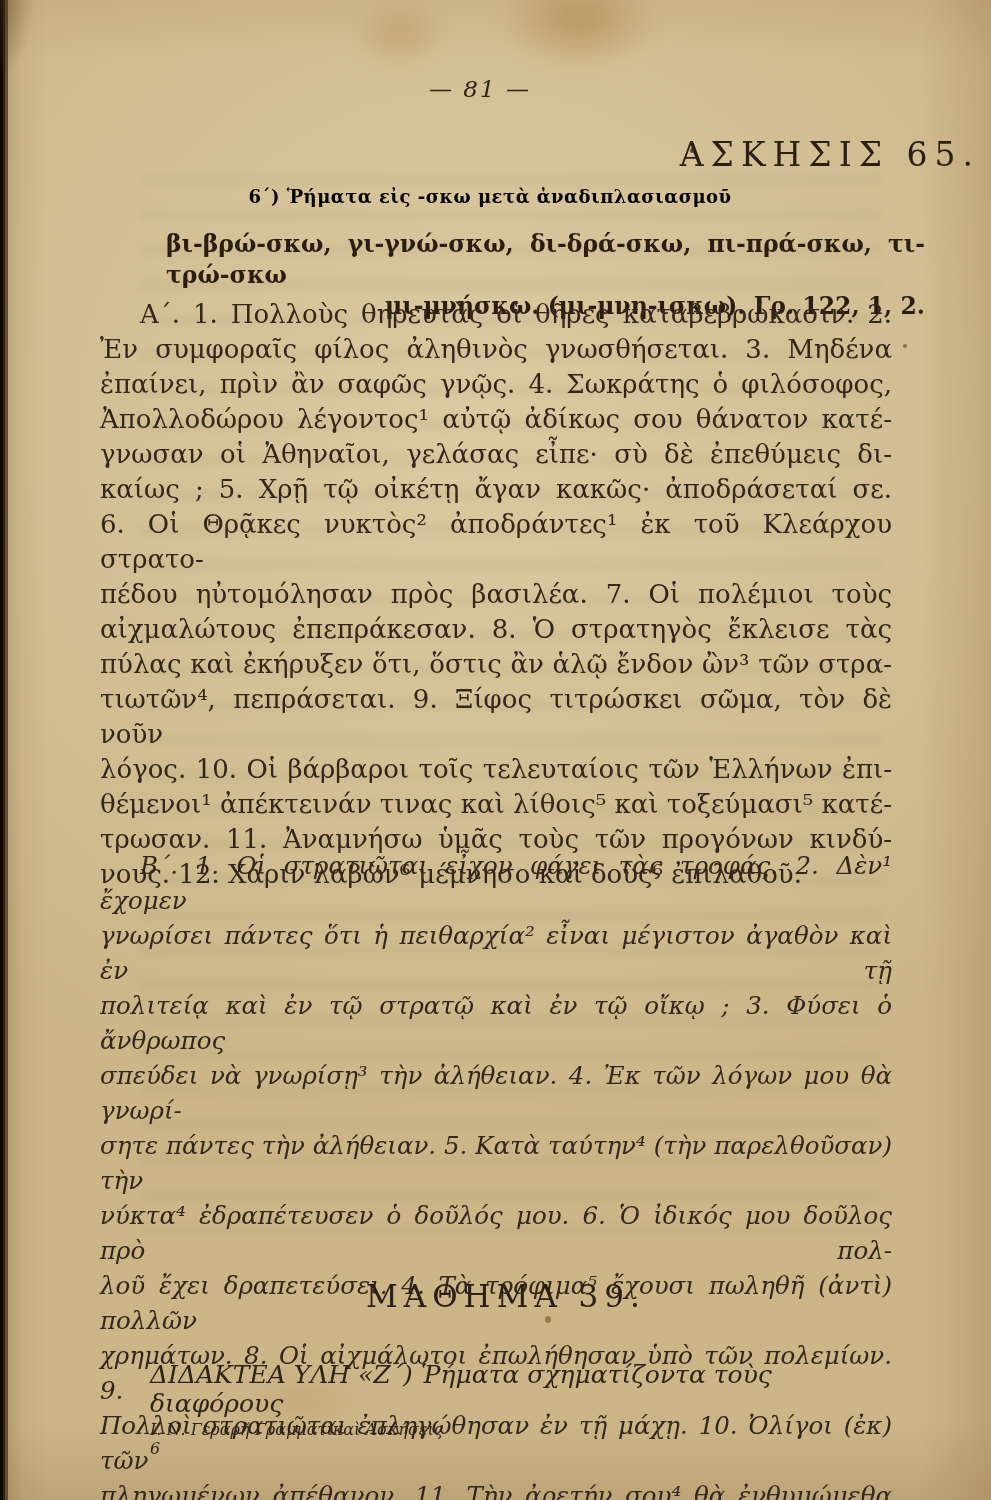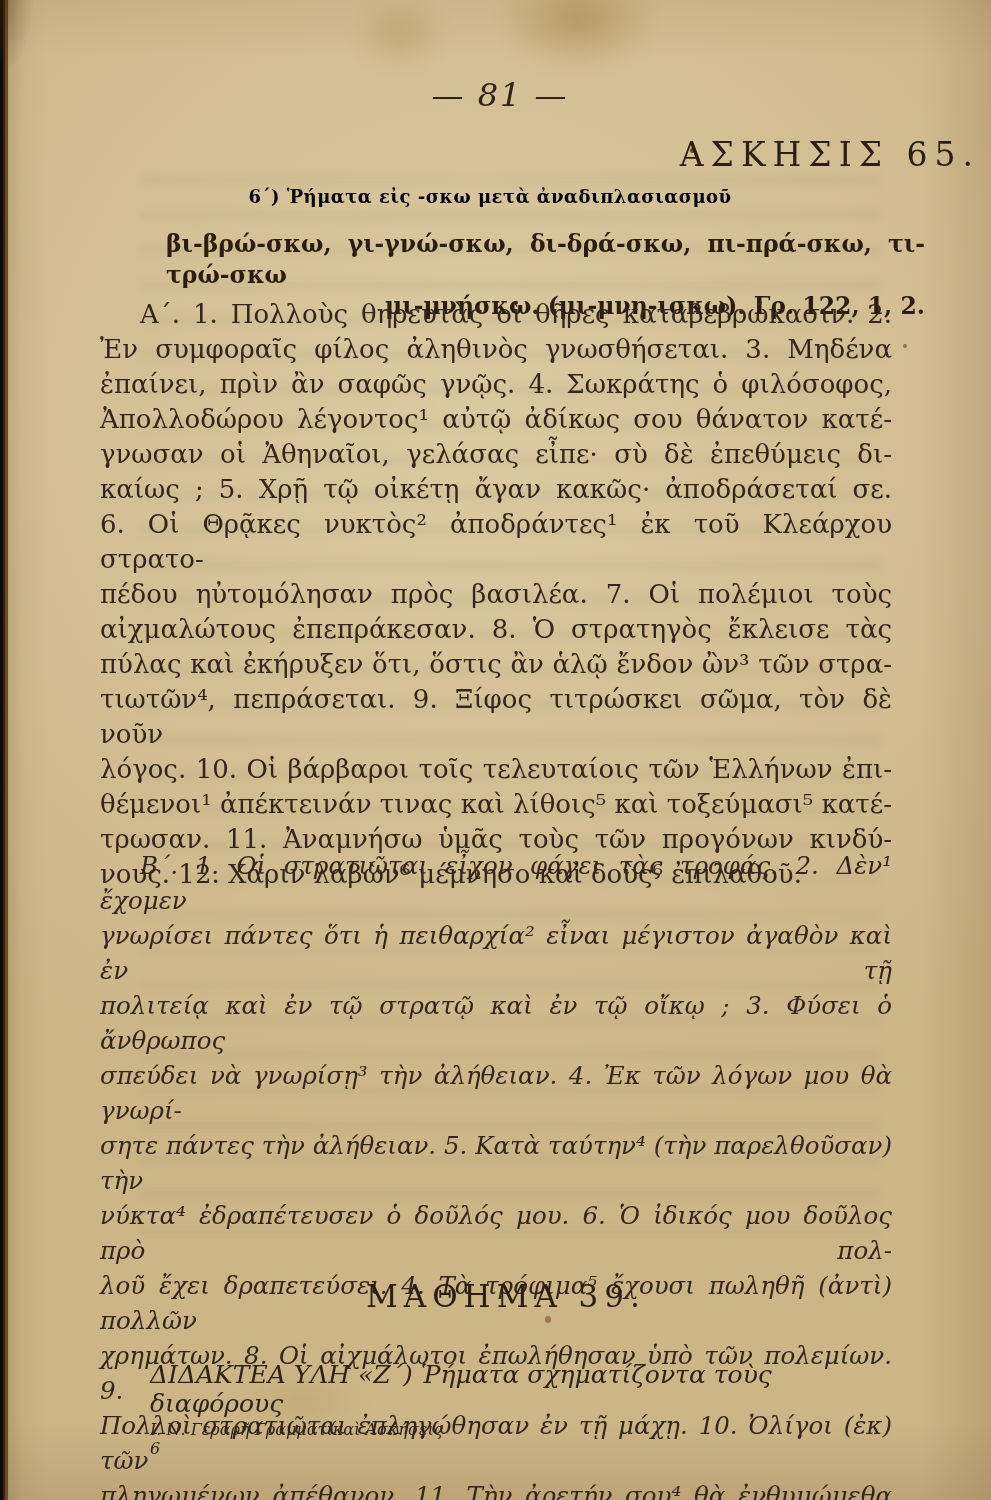--- a/index.html
+++ b/index.html
@@ -39,21 +39,21 @@
     background:repeating-linear-gradient(180deg, rgba(108,112,74,.06) 0 10px, rgba(0,0,0,0) 10px 35px);
     filter:blur(3px);
   }
   .inkdot{position:absolute;border-radius:50%;background:rgba(52,38,24,.75);}
   .d1{left:690px;top:148px;width:5px;height:5px;}
   .d2{left:903px;top:344px;width:4px;height:4px;background:rgba(52,38,24,.5);}
   .d3{left:545px;top:1316px;width:6px;height:7px;background:rgba(120,78,30,.6);}
 
   .abs{position:absolute;}
   .pagenum{top:76px;left:0;width:960px;text-align:center;
-    font-style:italic;font-size:32px;letter-spacing:2px;color:#2e2316;margin-left:20px;}
+    font-style:italic;font-size:23px;letter-spacing:2px;color:#2e2316;}
   .h1{top:135px;left:0;width:980px;text-align:right;
     font-size:33px;letter-spacing:7px;color:#2a1f12;}
   .subhead{top:186px;left:0;width:980px;text-align:center;
     font-weight:bold;font-size:18px;letter-spacing:.5px;color:#000000;}
   .paradigm{left:100px;width:793px;top:229px;font-weight:bold;
     font-size:23.5px;line-height:31px;color:#291e11;margin-left:32px;}
   .paradigm .p1{padding-left:34px;text-align:justify;text-align-last:justify;}
   .paradigm .p2{text-align:right;}
 
   .bodyblock{left:100px;width:792px;}

